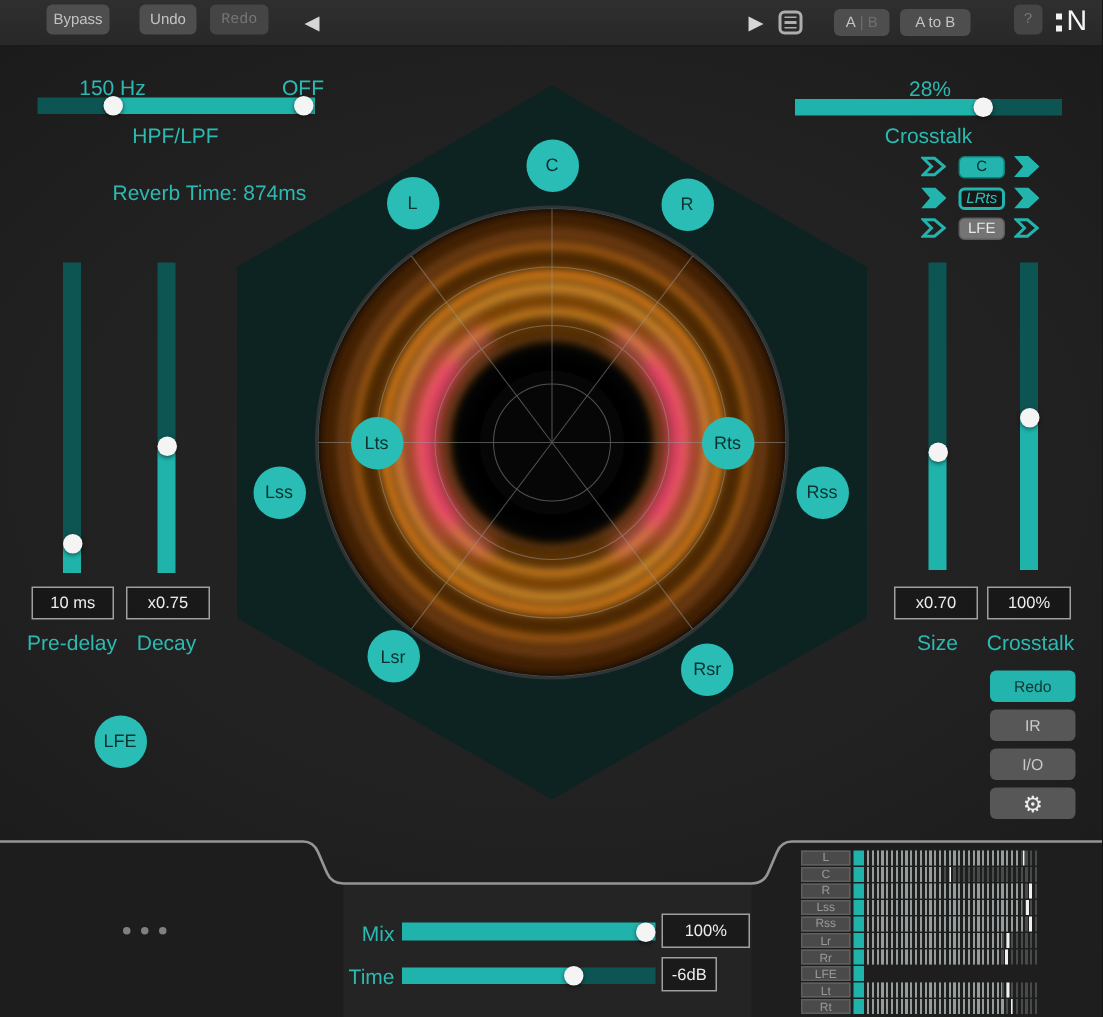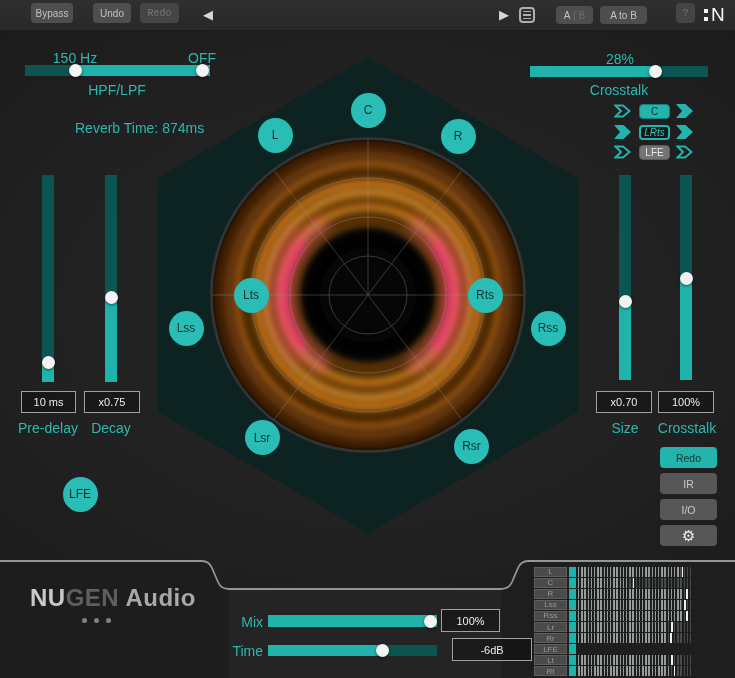--- a/index.html
+++ b/index.html
@@ -232,41 +232,40 @@
   <div class="panel-btn" style="top:499px;">I/O</div>
   <div class="panel-btn" style="top:525px;font-size:15px;color:#ededed;">⚙</div>
 
   <svg width="735" height="125" viewBox="0 553 735 125" style="position:absolute;left:0;top:553px;">
     <path d="M0,561 L202,561 Q209,561 212,568 L218,582 Q221,589 229,589 L501,589 Q509,589 512,582 L518,568 Q521,561 528,561 L735,561 L735,678 L0,678 Z" fill="#242424"></path>
     <path d="M0,561 L202,561 Q209,561 212,568 L218,582 Q221,589 229,589 L229,678 L0,678 Z" fill="#1d1d1d"></path>
     <path d="M528,561 Q521,561 518,568 L512,582 Q509,589 501,589 L501,678 L735,678 L735,561 Z" fill="#1e1e1e"></path>
     <path d="M0,561 L202,561 Q209,561 212,568 L218,582 Q221,589 229,589 L501,589 Q509,589 512,582 L518,568 Q521,561 528,561 L735,561" fill="none" stroke="#959595" stroke-width="1.8"></path>
   </svg>
 
-  <div class="brand"><span class="nu">NU</span><span class="gen">GEN</span><span class="audio"> Audio</span></div>
   <div class="brand-dots">
       <i></i>
       <i></i>
       <i></i>
     </div>
 
   <div class="teal-label" style="left:215px;top:614px;width:48px;text-align:right;">Mix</div>
   <div class="htrack" style="left:268px;top:615px;width:169px;height:12px;">
     <div class="seg t-bright" style="left:0;width:169px;"></div>
   </div>
   <div class="handle" style="left:423.5px;top:614.5px;"></div>
   <div class="value-box" style="left:441px;top:609px;width:59px;height:23px;">100%</div>
 
   <div class="teal-label" style="left:215px;top:643px;width:48px;text-align:right;">Time</div>
   <div class="htrack" style="left:268px;top:645px;width:169px;height:11px;">
     <div class="seg t-bright" style="left:0;width:114px;"></div>
     <div class="seg t-dark" style="left:114px;width:55px;"></div>
   </div>
   <div class="handle" style="left:375.5px;top:644px;"></div>
-  <div class="value-box" style="left:452px;top:638px;width:80px;height:23px;">-6dB</div>
+  <div class="value-box" style="left:441px;top:638px;width:37px;height:23px;">-6dB</div>
 
   <div id="meters">
       <div class="meter-row" style="top: 566.5px;">
         <div class="m-label">L</div>
         <div class="m-on"></div>
         <div class="m-scale">
           <div class="m-lit" style="width: 89%;"></div>
           <div class="m-peak" style="left: 91%;"></div>
         </div>
       </div>

